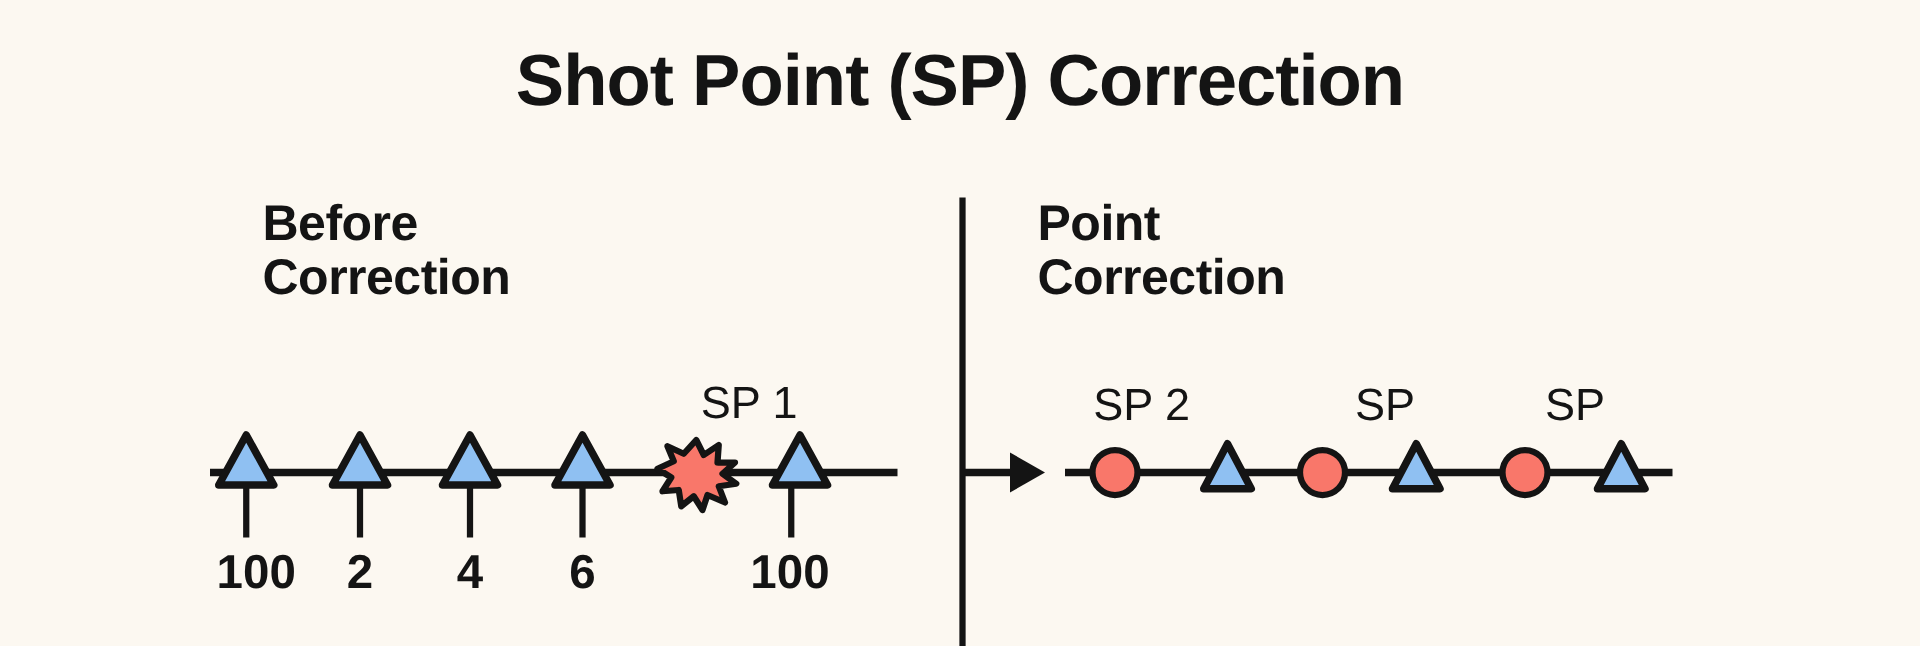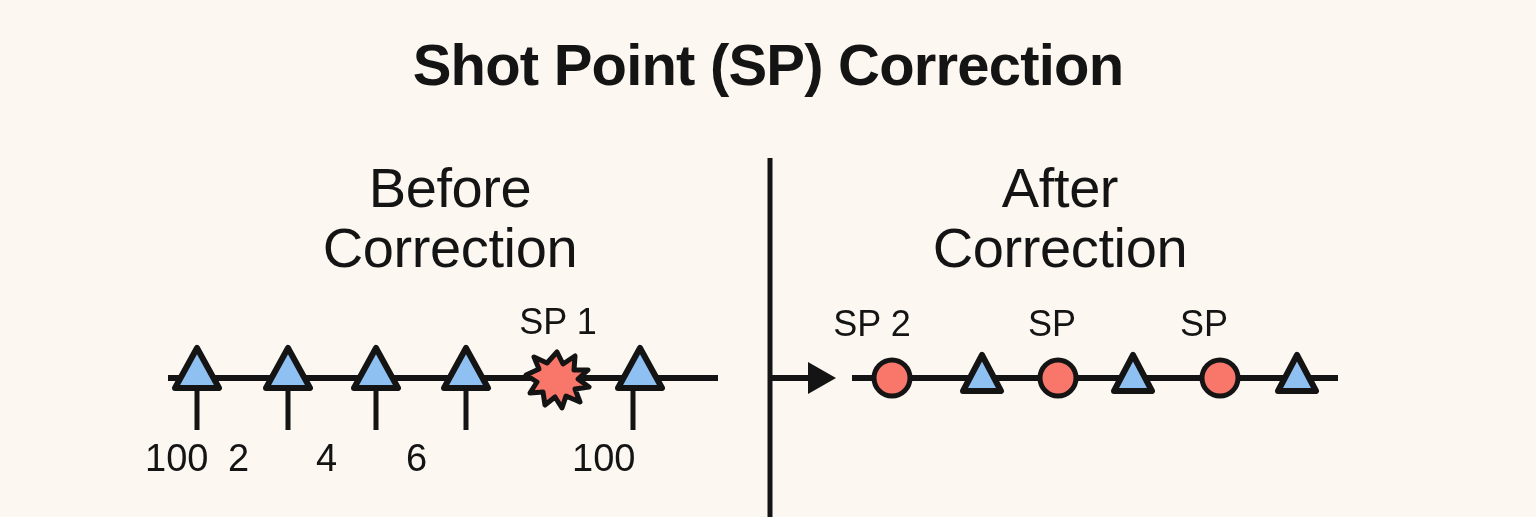--- a/index.html
+++ b/index.html
@@ -34,46 +34,45 @@
   #page-title {
     left: 0;
     top: 34px;
     width: 1536px;
     text-align: center;
     font-size: 58px;
     font-weight: 700;
     letter-spacing: -0.8px;
   }
   .panel-heading {
-    font-size: 56px;
-    font-weight: 400;
-    text-align: center;
+    font-size: 40px;
+    font-weight: 700;
     letter-spacing: -0.4px;
   }
   #before-heading {
     left: 210px;
     top: 158px;
     width: 480px;
   }
   #after-heading {
     left: 830px;
     top: 158px;
     width: 460px;
   }
   .axis-label {
     font-size: 38px;
-    font-weight: 400;
-    text-align: left;
+    font-weight: 700;
+    text-align: center;
     top: 438px;
     width: 120px;
   }
   .sp-label {
     font-size: 36px;
     font-weight: 400;
-    text-align: center;
+    text-align: right;
     width: 160px;
   }
   #sp1-label {
     left: 478px;
     top: 303px;
   }
   #sp2-label {
     left: 792px;
     top: 305px;
   }
@@ -88,21 +87,21 @@
 </style>
 </head>
 <body>
 
 <div id="stage">
 
   <div class="txt" id="page-title">Shot Point (SP) Correction</div>
 
   <div class="txt panel-heading" id="before-heading"><span>Before</span><br><span>Correction</span></div>
 
-  <div class="txt panel-heading" id="after-heading"><span>After</span><br><span>Correction</span></div>
+  <div class="txt panel-heading" id="after-heading"><span>Point</span><br><span>Correction</span></div>
 
   <div class="txt sp-label" id="sp1-label">SP 1</div>
 
   <div class="txt sp-label" id="sp2-label">SP 2</div>
   <div class="txt sp-label" id="sp-label-2">SP</div>
   <div class="txt sp-label" id="sp-label-3">SP</div>
 
   <div class="txt axis-label" style="left:145px;">100</div>
   <div class="txt axis-label" style="left:228px;">2</div>
   <div class="txt axis-label" style="left:316px;">4</div>

